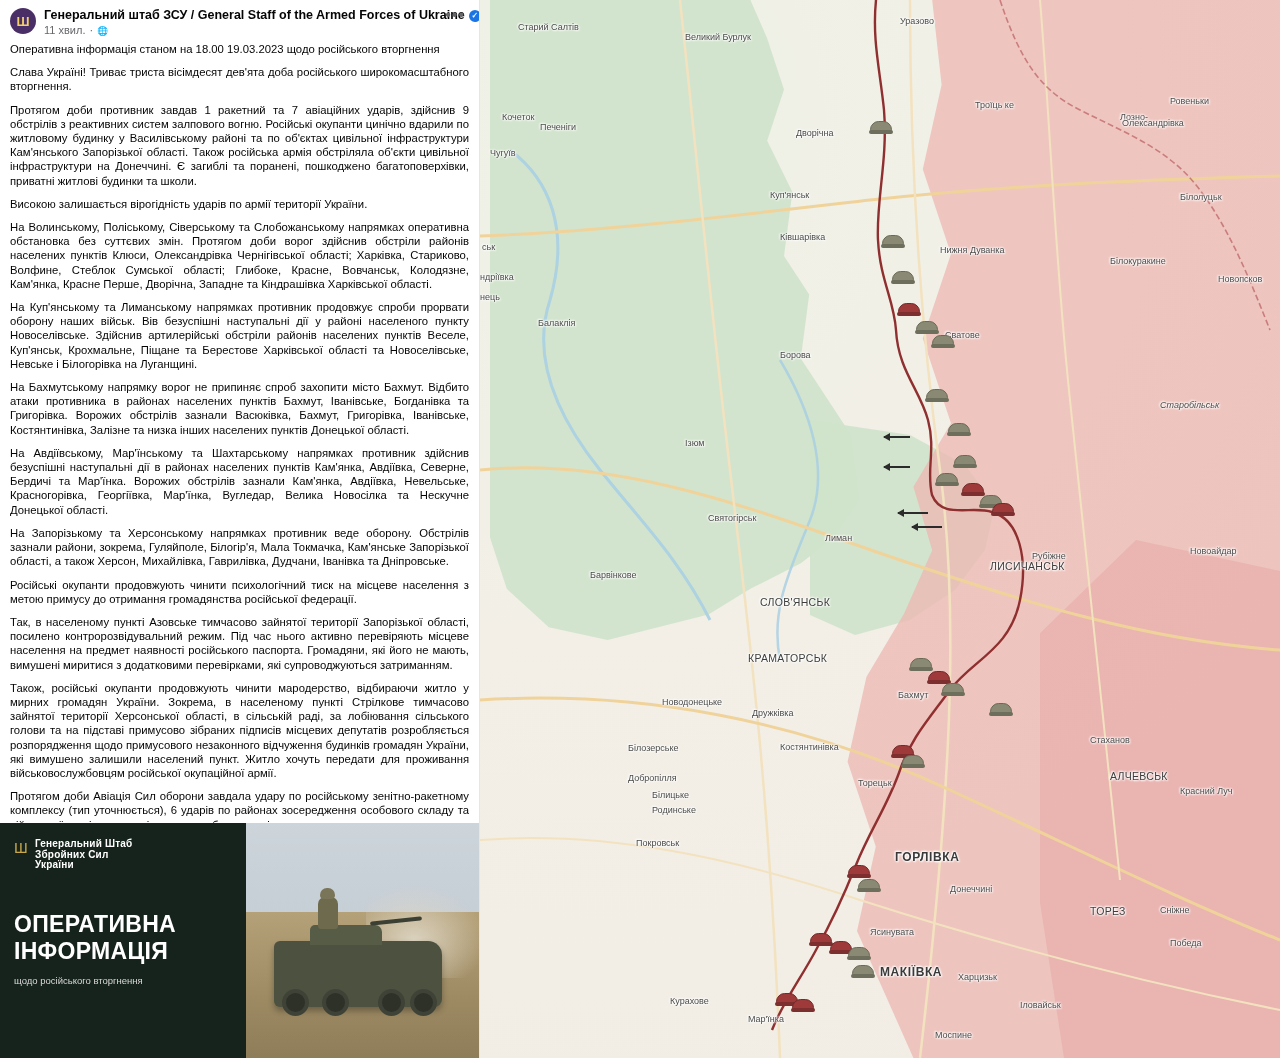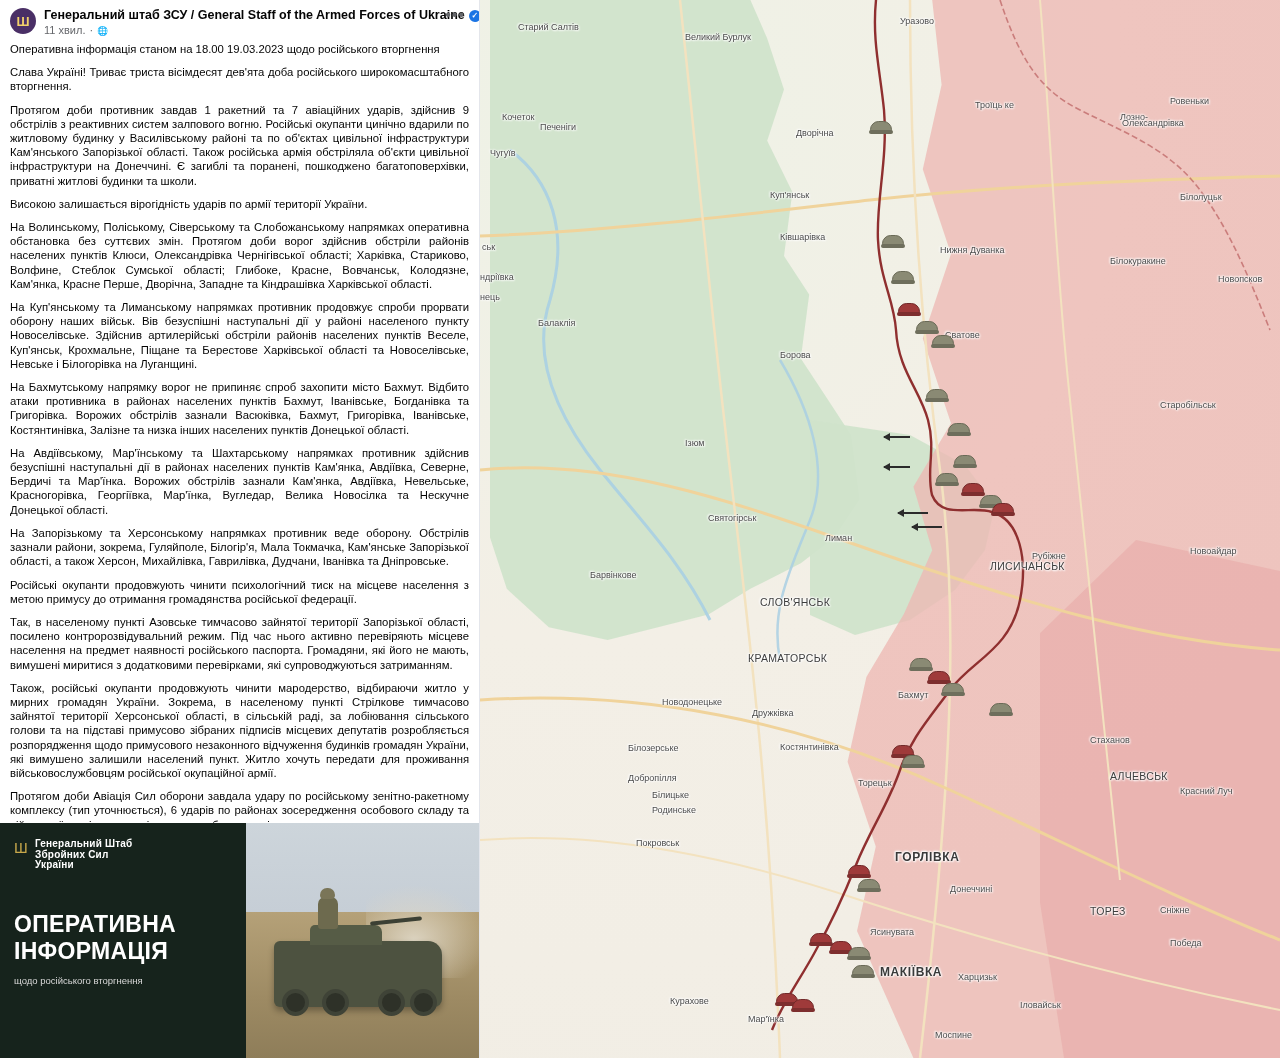--- a/index.html
+++ b/index.html
@@ -328,21 +328,21 @@
         <div class="map-label" style="left: 300px; top: 232px;">Ківшарівка</div>
         <div class="map-label" style="left: 2px; top: 242px;">ськ</div>
         <div class="map-label" style="left: 460px; top: 245px;">Нижня Дуванка</div>
         <div class="map-label" style="left: 630px; top: 256px;">Білокуракине</div>
         <div class="map-label" style="left: 738px; top: 274px;">Новопсков</div>
         <div class="map-label" style="left: 0px; top: 272px;">ндріївка</div>
         <div class="map-label" style="left: 0px; top: 292px;">нець</div>
         <div class="map-label" style="left: 58px; top: 318px;">Балаклія</div>
         <div class="map-label" style="left: 465px; top: 330px;">Сватове</div>
         <div class="map-label" style="left: 300px; top: 350px;">Борова</div>
-        <div class="map-label" style="left: 680px; top: 400px;">Старобільськ</div>
+        <div class="map-label" style="left: 680px; top: 400px; font-style: italic;">Старобільськ</div>
         <div class="map-label" style="left: 205px; top: 438px;">Ізюм</div>
         <div class="map-label" style="left: 552px; top: 503px; margin-top: 48px;">Рубіжне</div>
         <div class="map-label" style="left: 228px; top: 513px;">Святогірськ</div>
         <div class="map-label" style="left: 345px; top: 533px;">Лиман</div>
         <div class="map-label" style="left: 710px; top: 546px;">Новоайдар</div>
         <div class="map-label mid" style="left: 510px; top: 560px;">ЛИСИЧАНСЬК</div>
         <div class="map-label" style="left: 110px; top: 570px;">Барвінкове</div>
         <div class="map-label mid" style="left: 280px; top: 596px;">СЛОВ'ЯНСЬК</div>
         <div class="map-label mid" style="left: 268px; top: 652px;">КРАМАТОРСЬК</div>
         <div class="map-label" style="left: 418px; top: 690px;">Бахмут</div>

